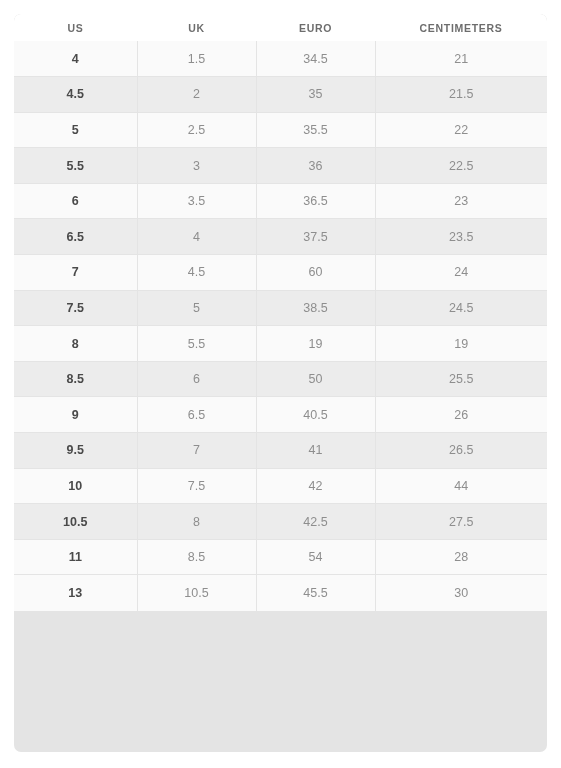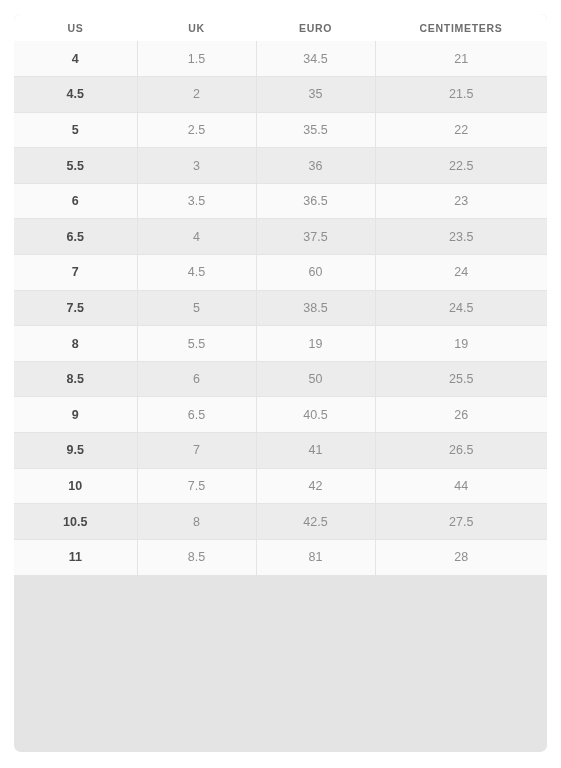--- a/index.html
+++ b/index.html
@@ -187,18 +187,24 @@
         </tr>
         <tr class="row-even">
           <td class="col-us">10.5</td>
           <td class="col-uk">8</td>
           <td class="col-euro">42.5</td>
           <td class="col-centimeters col-last">27.5</td>
         </tr>
         <tr class="row-odd">
           <td class="col-us">11</td>
           <td class="col-uk">8.5</td>
-          <td class="col-euro">81</td>
+          <td class="col-euro">54</td>
           <td class="col-centimeters col-last">28</td>
+        </tr>
+        <tr class="row-odd">
+          <td class="col-us">13</td>
+          <td class="col-uk">10.5</td>
+          <td class="col-euro">45.5</td>
+          <td class="col-centimeters col-last">30</td>
         </tr>
       </tbody>
   </table>
 </div>
 
 </body></html>

